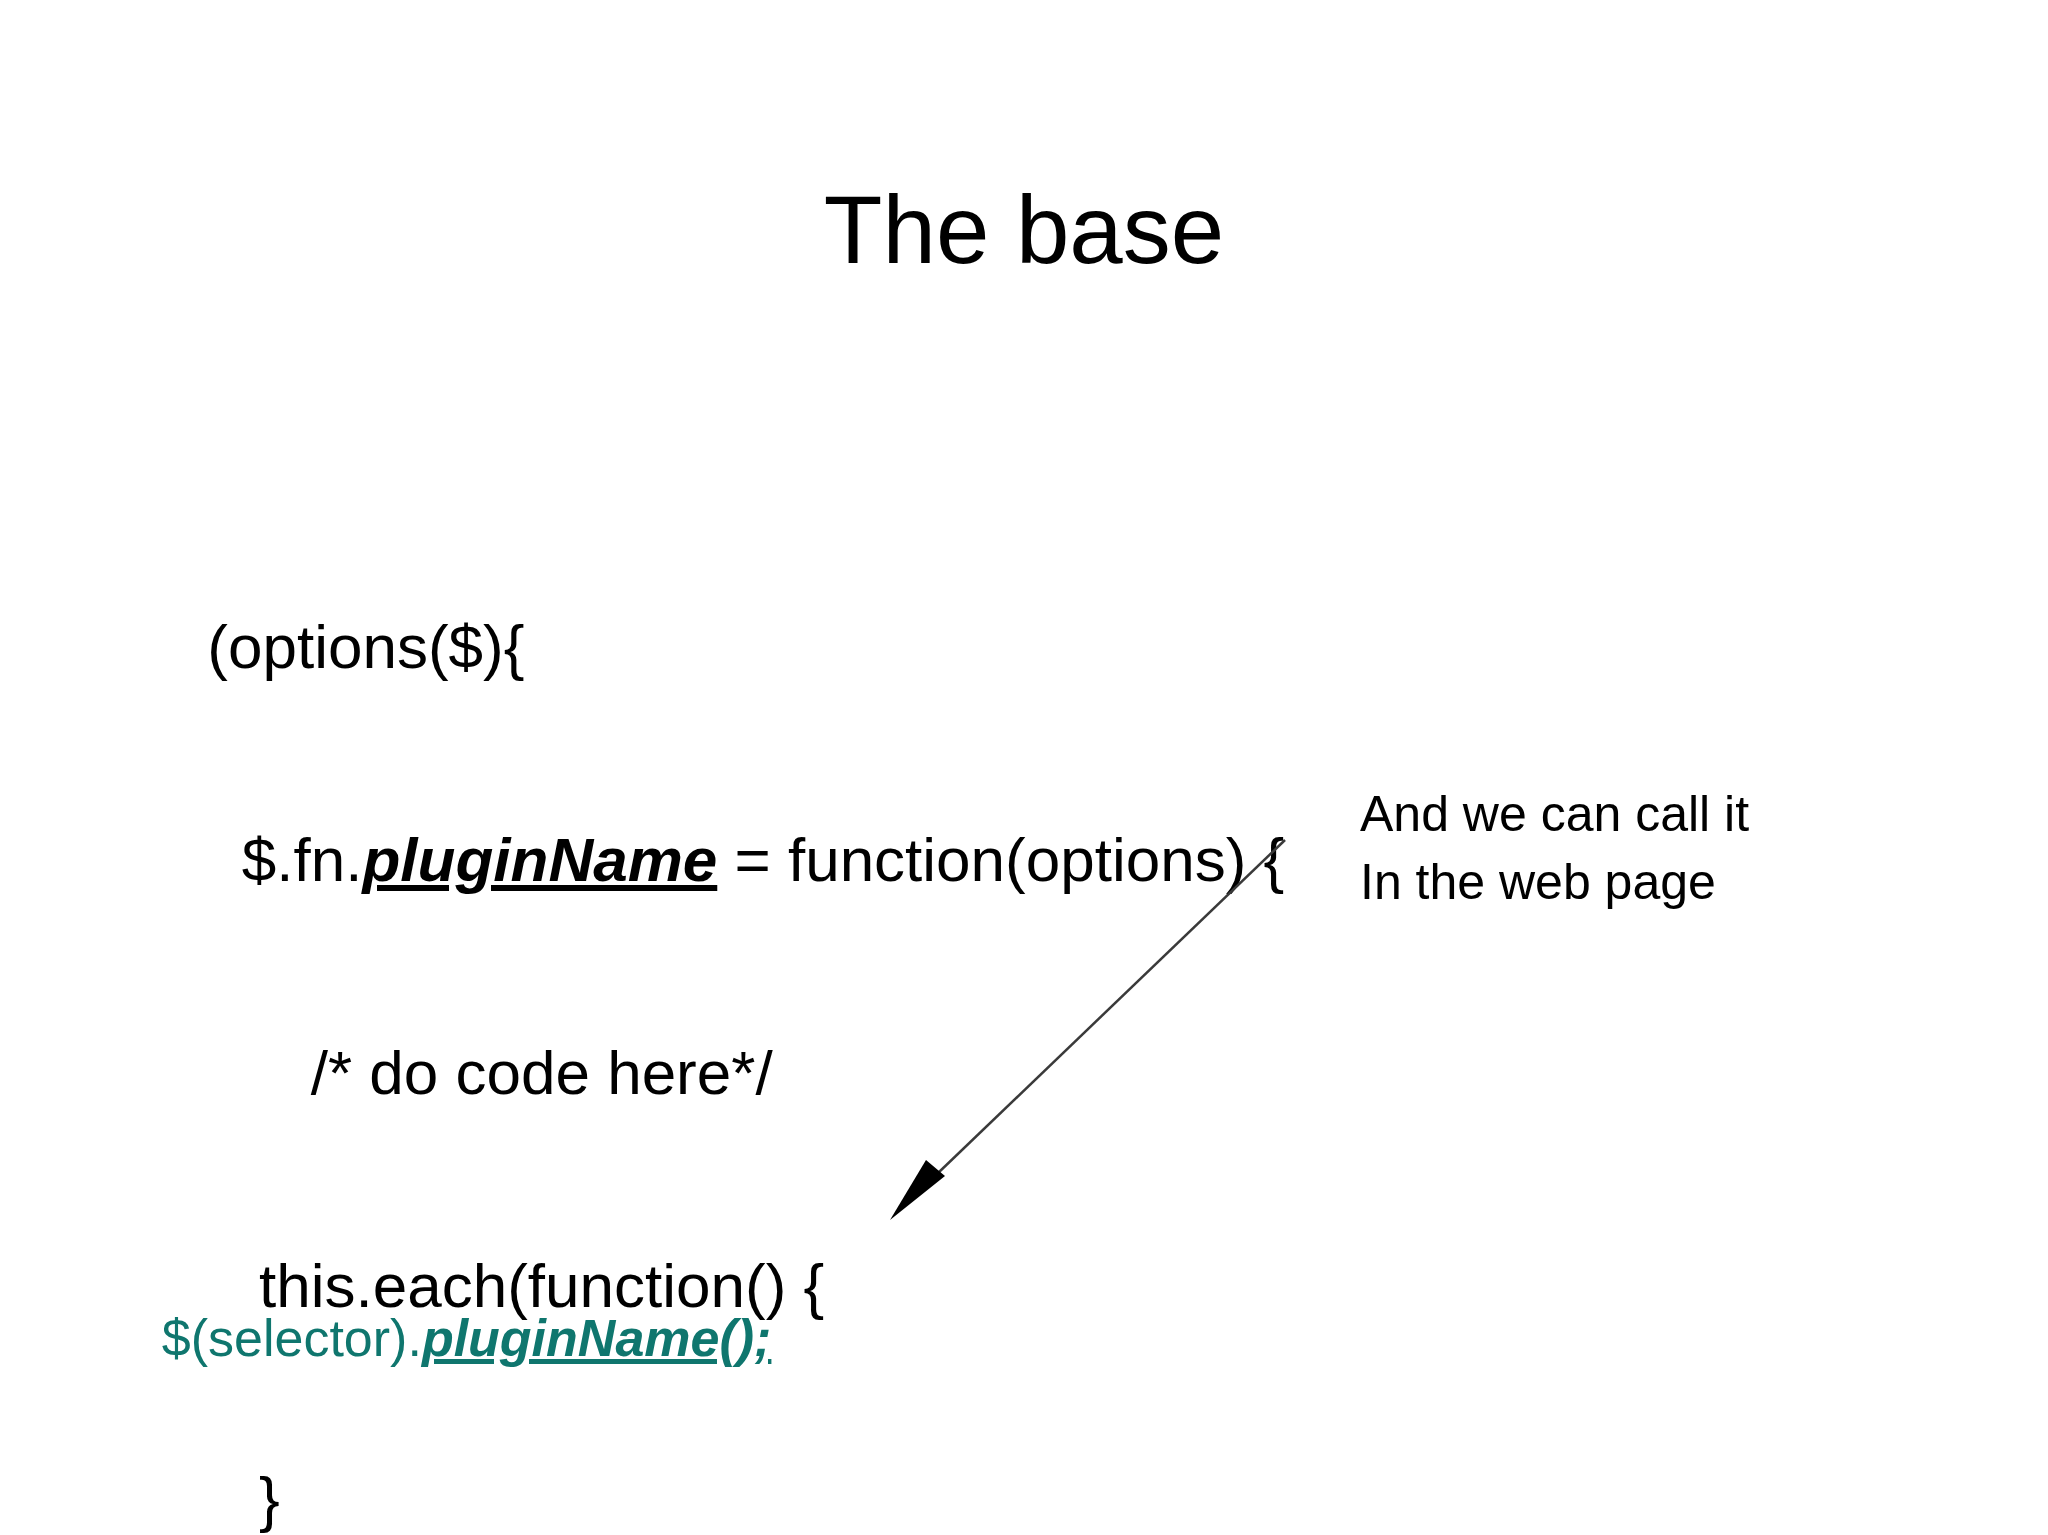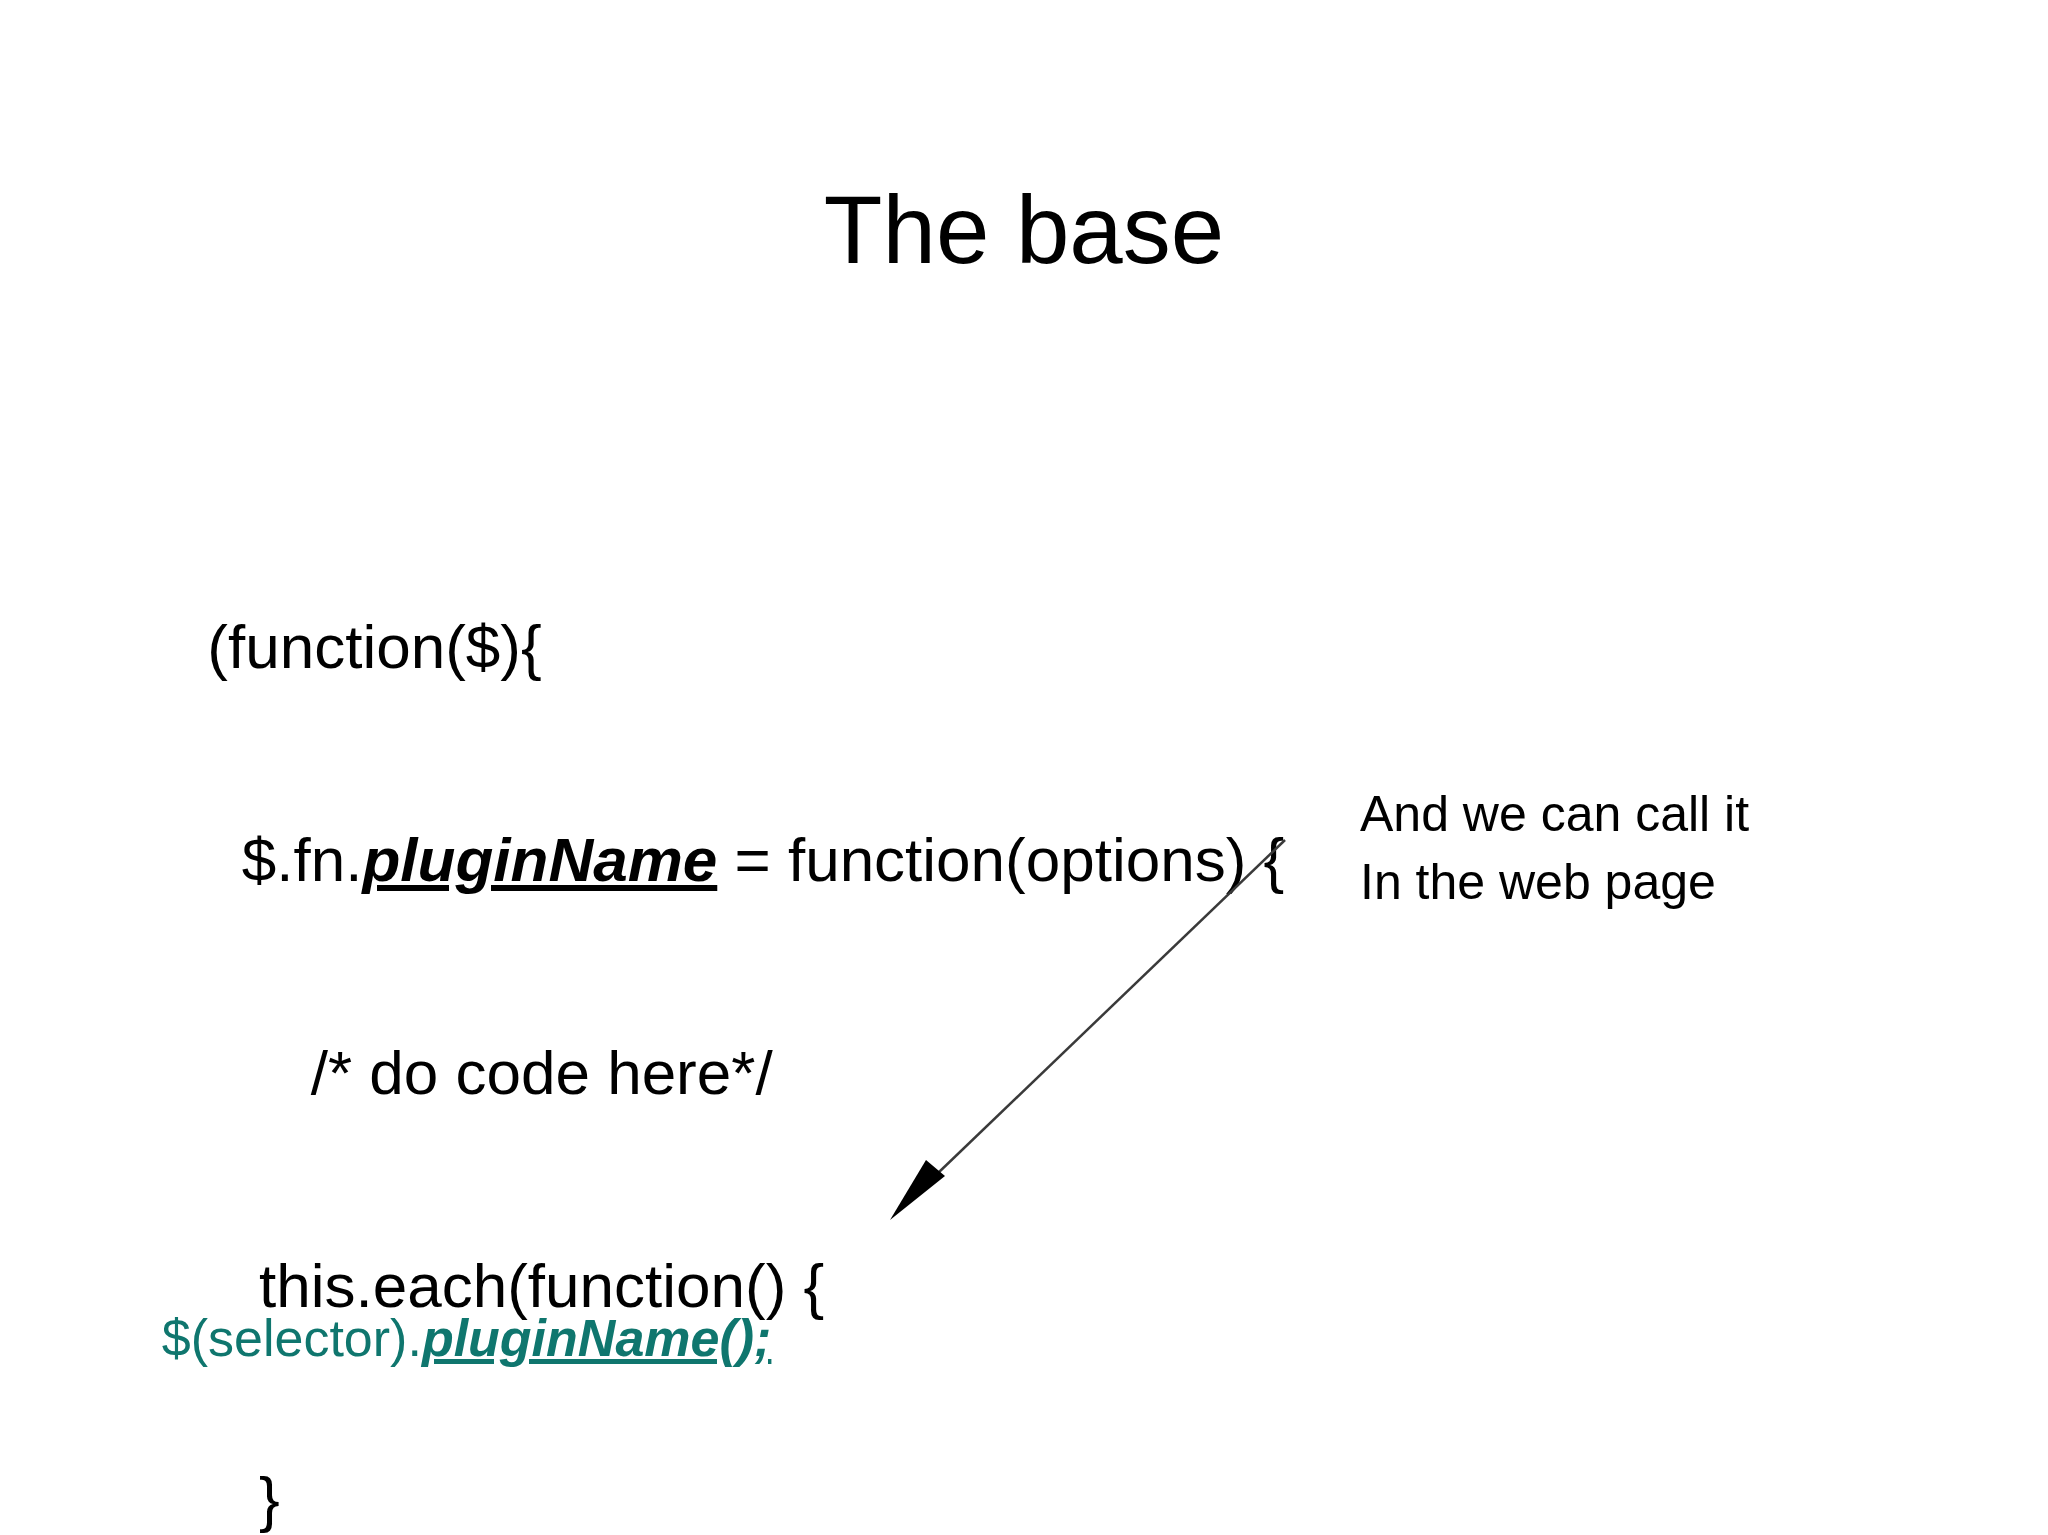--- a/index.html
+++ b/index.html
@@ -81,21 +81,21 @@
 </style>
 </head>
 <body>
 
 <div id="slide">
 
   <h1 id="slide-title">The base</h1>
 
   <div id="code-block">
     <div class="code-line">
-      <span>(function($){</span>
+      <span>(options($){</span>
     </div>
     <div class="code-line">
       <span>  </span><span>$.fn.</span><span class="emph">pluginName</span><span> = function(options) {</span>
     </div>
     <div class="code-line">
       <span>      </span><span>/* do code here*/</span>
     </div>
     <div class="code-line">
       <span>   </span><span>this.each(function() {</span>
     </div>

